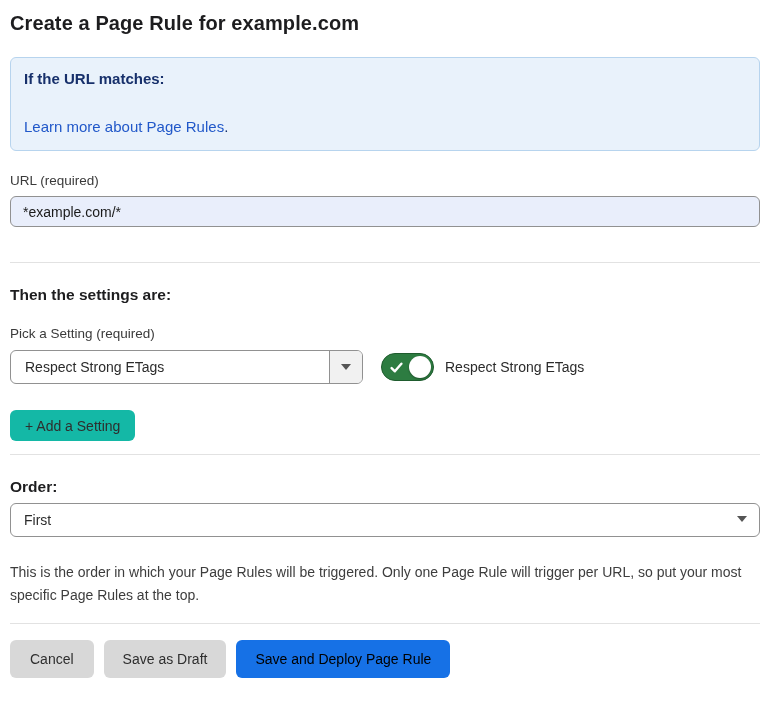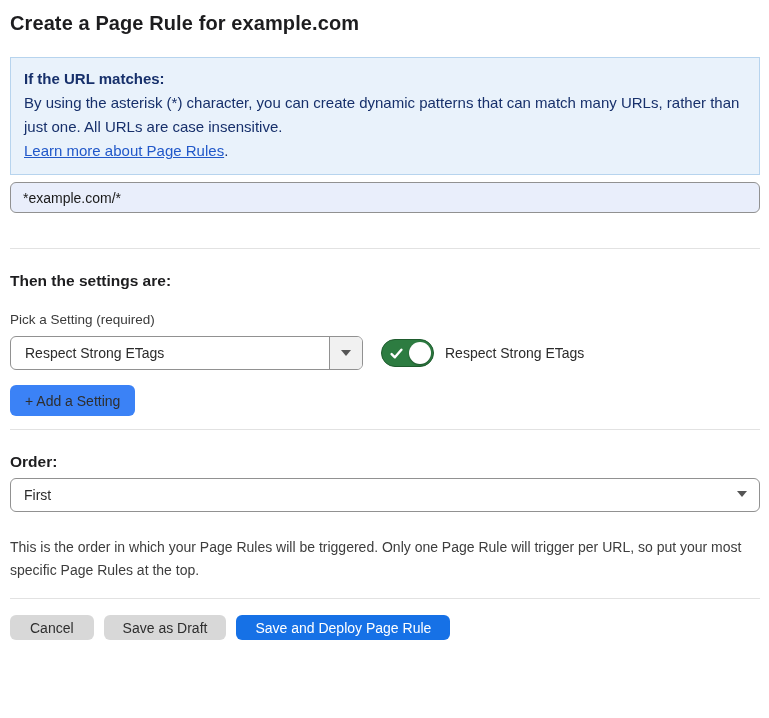--- a/index.html
+++ b/index.html
@@ -20,28 +20,28 @@
 
   h1.page-title{
     margin:0; font-size:20px; line-height:24px; font-weight:700;
     letter-spacing:.1px; color:#1d1d1f;
   }
 
   .info-box{
     margin-top:22px;
     background:var(--info-bg);
     border:1px solid var(--info-border);
-    border-radius:0;
+    border-radius:6px;
     padding:9px 13px 11px 13px;
     font-size:15px; line-height:24px;
     color:var(--info-text);
   }
   .info-box .info-heading{font-weight:700;}
   .info-box a.info-link{
-    color:var(--link-blue); text-decoration:underline; cursor:pointer;
+    color:var(--link-blue); cursor:pointer;
   }
 
   .field-label{
     margin-top:21px; font-size:13.5px; line-height:17px; color:var(--text-body);
   }
   .url-input{
     display:block; margin-top:7px; width:100%; height:31px;
     background:var(--autofill-bg);
     border:1px solid var(--border-gray); border-radius:6px;
     padding:8px 12px; font-size:14px; color:#1a1a1a;
@@ -93,60 +93,61 @@
     background:#ffffff; border-radius:50%;
     box-shadow:0 1px 2px rgba(0,0,0,.35);
   }
   .toggle-label{margin-left:11px; font-size:14px; color:#2b2b2b;}
 
   .btn{
     font-family:"Liberation Sans","DejaVu Sans",sans-serif;
     font-size:14px; border:none; border-radius:6px; cursor:pointer;
     color:#2e2e2e; background:var(--btn-gray); height:31px; padding:0 15px;
   }
-  .add-setting-btn{margin-top:15px; background:#3b82f6; display:inline-block;}
+  .add-setting-btn{margin-top:26px; background:#14b8a6; display:inline-block;}
 
   .order-select-wrap{
     position:relative; margin-top:7px; width:100%; height:17px;
     border:1px solid var(--border-gray); border-radius:6px; background:#ffffff;
     display:flex; align-items:center; padding:16px 13px; cursor:pointer;
   }
   .order-select-wrap .select-value{font-size:14px; color:#2b2b2b;}
   .order-select-wrap .caret-down{position:absolute; right:12px; top:12px;}
 
   .help-text{
     margin-top:24px; font-size:14px; line-height:23px; color:#3d3d3d;
     max-width:745px;
   }
 
   .footer{
     margin-top:16px; display:flex; align-items:center; gap:10px;
     padding-bottom:16px;
   }
-  .footer .btn{height:25px;}
+  .footer .btn{height:38px;}
   .btn-primary{
-    background:var(--primary-blue); color:#ffffff; padding:0 19px;
+    background:var(--primary-blue); color:#000000; padding:0 19px;
   }
   .btn-cancel{padding:0 20px;}
   .btn-draft{padding:0 19px;}
 </style>
 </head>
 <body>
 
 <div class="container">
 
   <h1 class="page-title">Create a Page Rule for example.com</h1>
 
   <div class="info-box">
     <div class="info-heading">If the URL matches:</div>
-    <div class="info-body"><span>By using the asterisk (*) character, you can create dynamic patterns that can match many URLs, rather than just one. All URLs are case insensitive.</span><br>
+    <div class="info-body"><br>
       <a class="info-link">Learn more about Page Rules</a><span>.</span>
     </div>
   </div>
 
+  <div class="field-label">URL (required)</div>
   <input class="url-input" type="text" value="*example.com/*" style="">
 
   <hr class="divider divider-1">
 
   <h2 class="section-heading">Then the settings are:</h2>
 
   <div class="field-label">Pick a Setting (required)</div>
 
   <div class="setting-row">
     <div class="fake-select">

